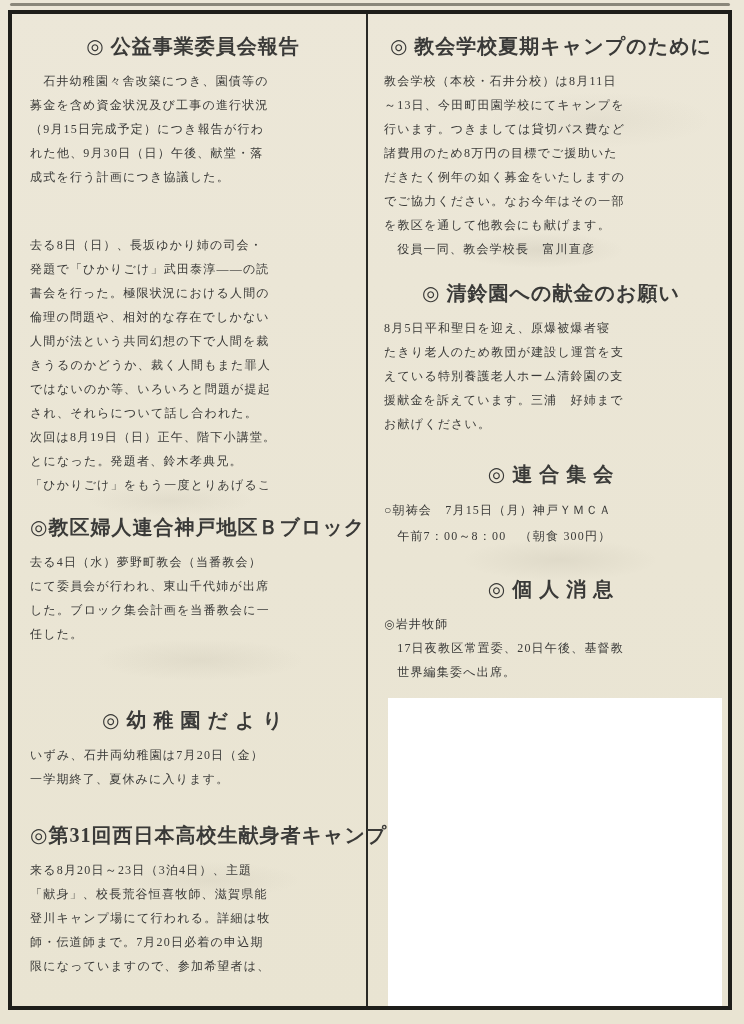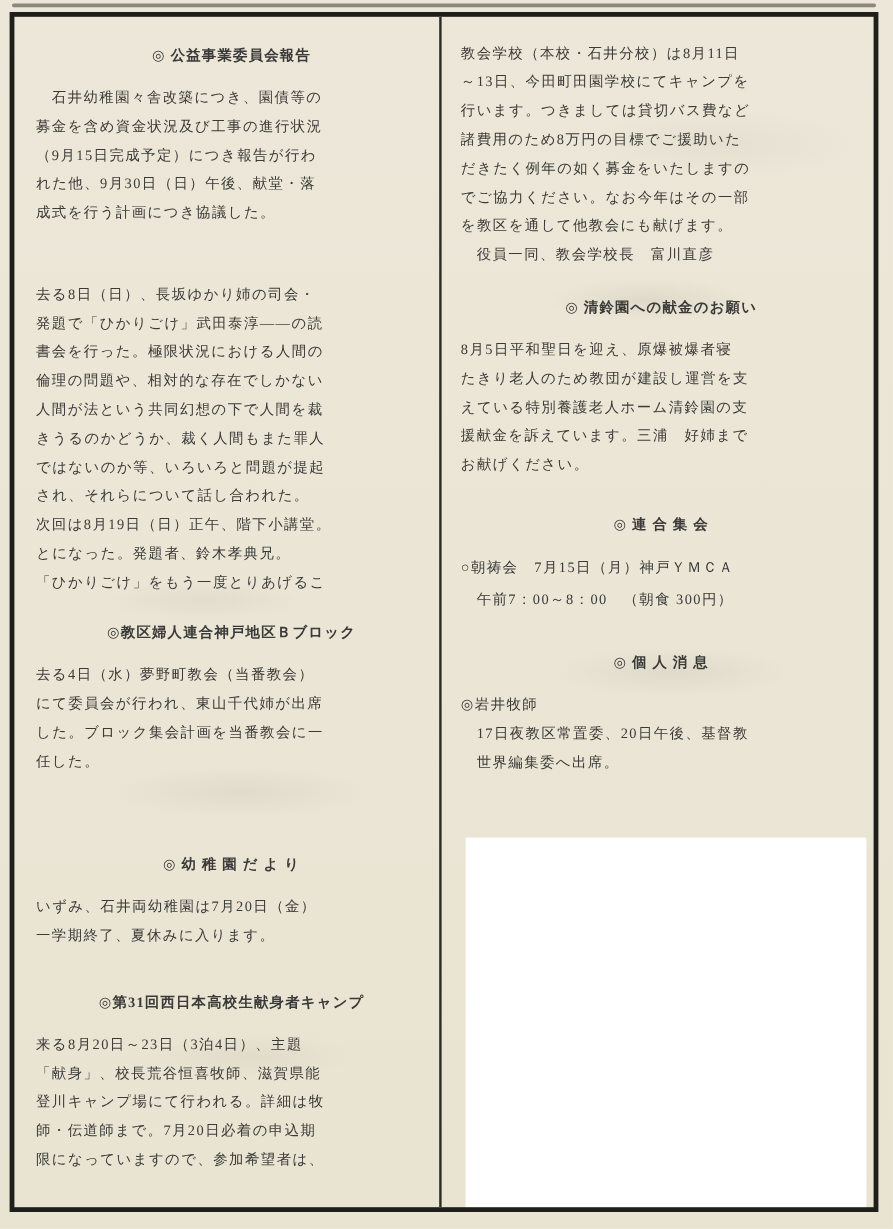--- a/index.html
+++ b/index.html
@@ -57,21 +57,21 @@
     border-right: 2px solid #2a2a26;
     padding: 18px 10px 0 18px;
   }
   .col.right {
     flex: 1;
     padding: 18px 10px 0 16px;
   }
   .sec { }
   .heading {
     margin: 0 0 9px 0;
-    font-size: 12px;
+    font-size: 20px;
     line-height: 28px;
     font-weight: bold;
     text-align: center;
     letter-spacing: 1px;
     white-space: pre;
   }
   .line {
     font-size: 12px;
     line-height: 24px;
     letter-spacing: 1.2px;
@@ -143,20 +143,21 @@
         <div class="line">師・伝道師まで。7月20日必着の申込期</div>
         <div class="line">限になっていますので、参加希望者は、</div>
 
       </div>
 
     </div>
 
     <div class="col right">
 
       <div class="sec">
+        <h2 class="heading">◎ 教会学校夏期キャンプのために</h2>
         <div class="line">教会学校（本校・石井分校）は8月11日</div>
         <div class="line">～13日、今田町田園学校にてキャンプを</div>
         <div class="line">行います。つきましては貸切バス費など</div>
         <div class="line">諸費用のため8万円の目標でご援助いた</div>
         <div class="line">だきたく例年の如く募金をいたしますの</div>
         <div class="line">でご協力ください。なお今年はその一部</div>
         <div class="line">を教区を通して他教会にも献げます。</div>
         <div class="line">　役員一同、教会学校長　富川直彦</div>
       </div>
 

